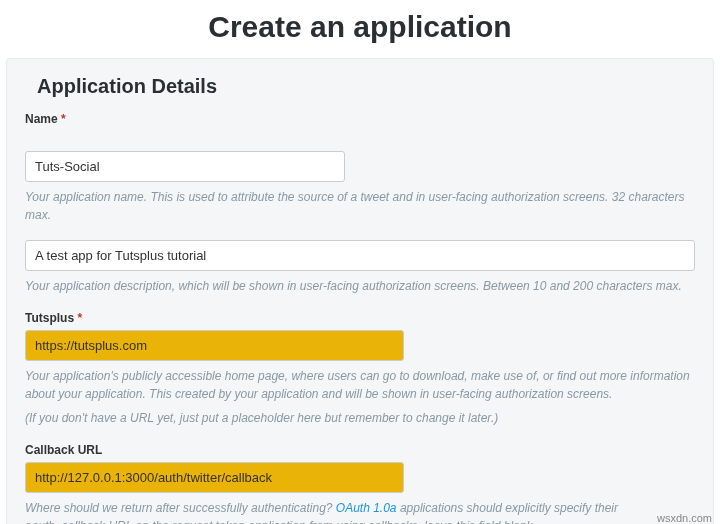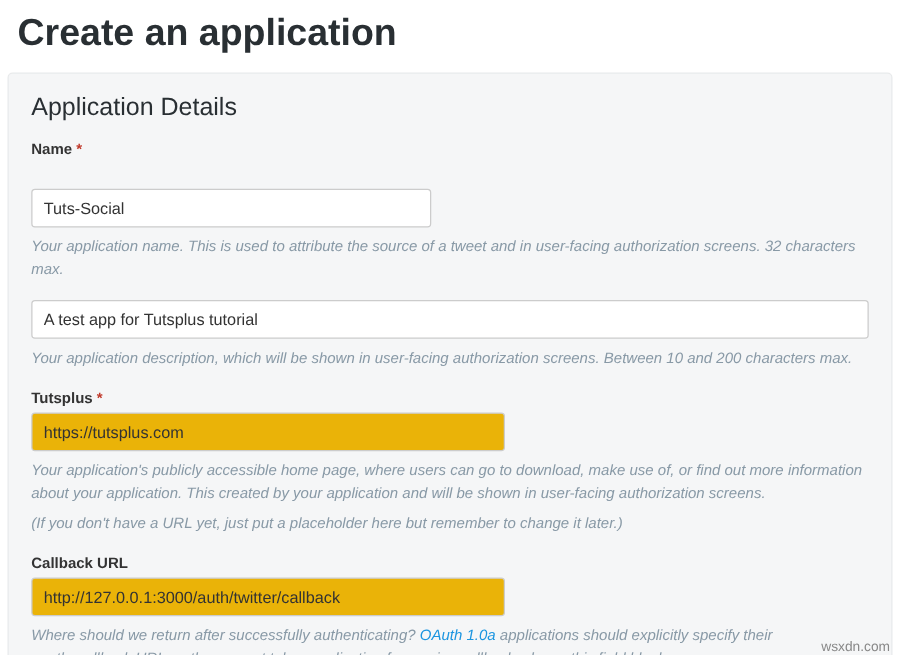--- a/index.html
+++ b/index.html
@@ -4,38 +4,40 @@
   <style>
     * { box-sizing: border-box; margin: 0; padding: 0; }
     body {
       font-family: "Helvetica Neue", Helvetica, Arial, sans-serif;
       background: #fff;
       color: #333;
       width: 720px;
     }
     .page-header {
       padding: 10px 14px 14px;
+      text-align: center;
     }
     .page-header h1 {
       font-size: 30px;
       font-weight: 700;
       color: #292f33;
     }
     .panel {
       background: #f5f6f7;
       margin: 0 6px;
       padding: 16px 18px 8px;
       border: 1px solid #e8eaeb;
       border-radius: 4px 4px 0 0;
     }
     .panel h2 {
       font-size: 20px;
-      font-weight: 400;
+      font-weight: 700;
       color: #292f33;
       margin-bottom: 14px;
+      margin-left: 12px;
     }
     .form-group {
       margin-bottom: 16px;
     }
     .form-label {
       display: block;
       font-size: 12px;
       font-weight: 700;
       color: #333;
       margin-bottom: 5px;

